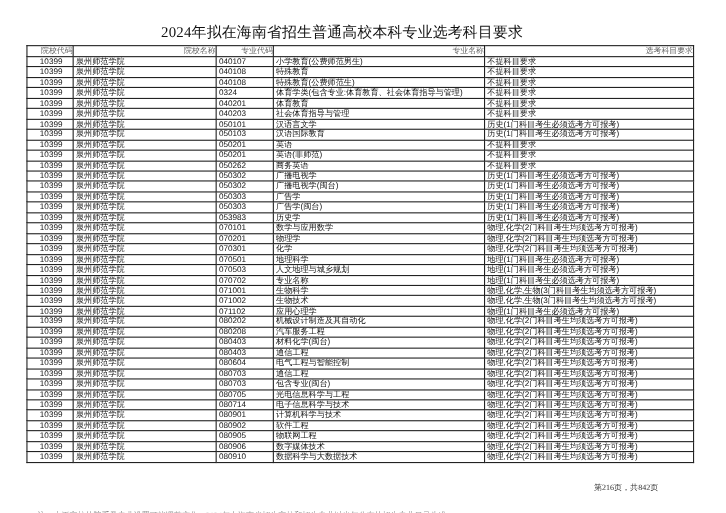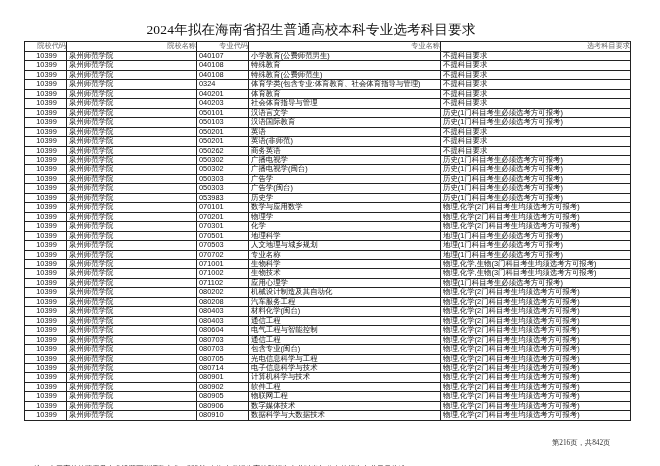--- a/index.html
+++ b/index.html
@@ -4,21 +4,21 @@
 <style>
   html, body { margin:0; padding:0; background:#ffffff; }
   body { width:660px; height:466px; position:relative; overflow:hidden; font-family:"Liberation Sans","DejaVu Sans",sans-serif; color:#111; }
   .title { position:absolute; top:21px; left:0; width:556px; text-align:center; font-family:"Liberation Serif","DejaVu Serif",serif; font-size:13.5px; font-weight:normal; letter-spacing:0.2px; color:#111;padding-left:33px; }
   table.grid { position:absolute; top:41px; left:24px; width:606px; border-collapse:collapse; table-layout:fixed; }
   table.grid td, table.grid th { border:1px solid #222; padding:0 0 0 2px; height:8.45px; line-height:8.45px; font-size:7.4px; white-space:nowrap; overflow:hidden; }
   table.grid th { font-family:"Liberation Serif","DejaVu Serif",serif; font-weight:normal; color:#666; text-align:right; height:9px; line-height:9px; font-size:7.2px; }
   td.code { text-align:center; padding:0;margin-top:28px; }
   col.c1 { width:42px; } col.c2 { width:130px; } col.c3 { width:52px; } col.c4 { width:192px; } col.c5 { width:190px; }
   .footer-note { position:absolute; top:438px; left:34px; font-family:"Liberation Serif","DejaVu Serif",serif; font-size:7.3px; color:#333;margin-top:26px; }
-  .footer-page { position:absolute; top:438px; left:552px; font-family:"Liberation Serif","DejaVu Serif",serif; font-size:7.3px; color:#333; }
+  .footer-page { position:absolute; top:438px; left:540px; font-family:"Liberation Serif","DejaVu Serif",serif; font-size:7.3px; color:#333; }
 </style>
 </head>
 <body>
 
 <div class="title">2024年拟在海南省招生普通高校本科专业选考科目要求</div>
 
 <table class="grid">
   <colgroup>
       <col class="c1">
       <col class="c2">

